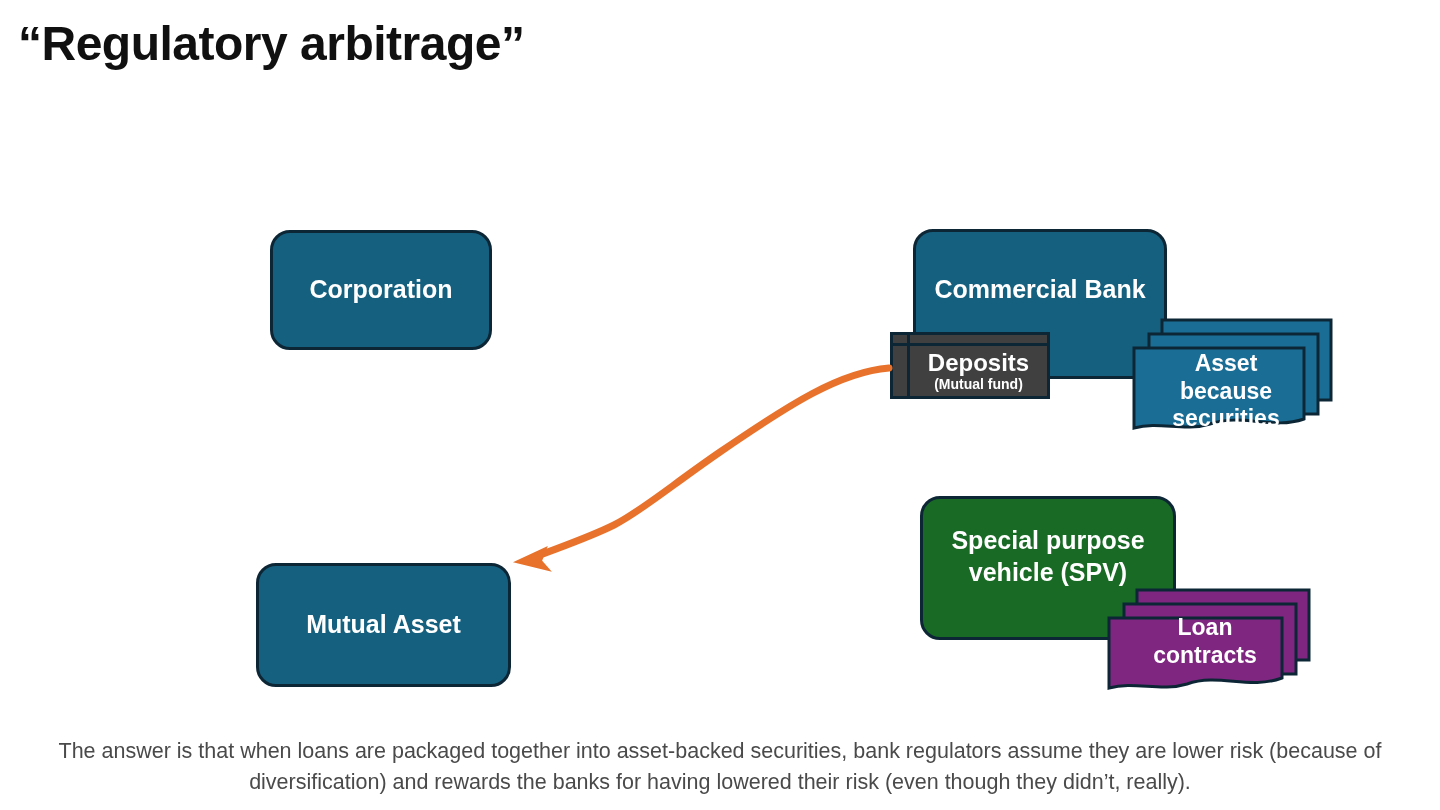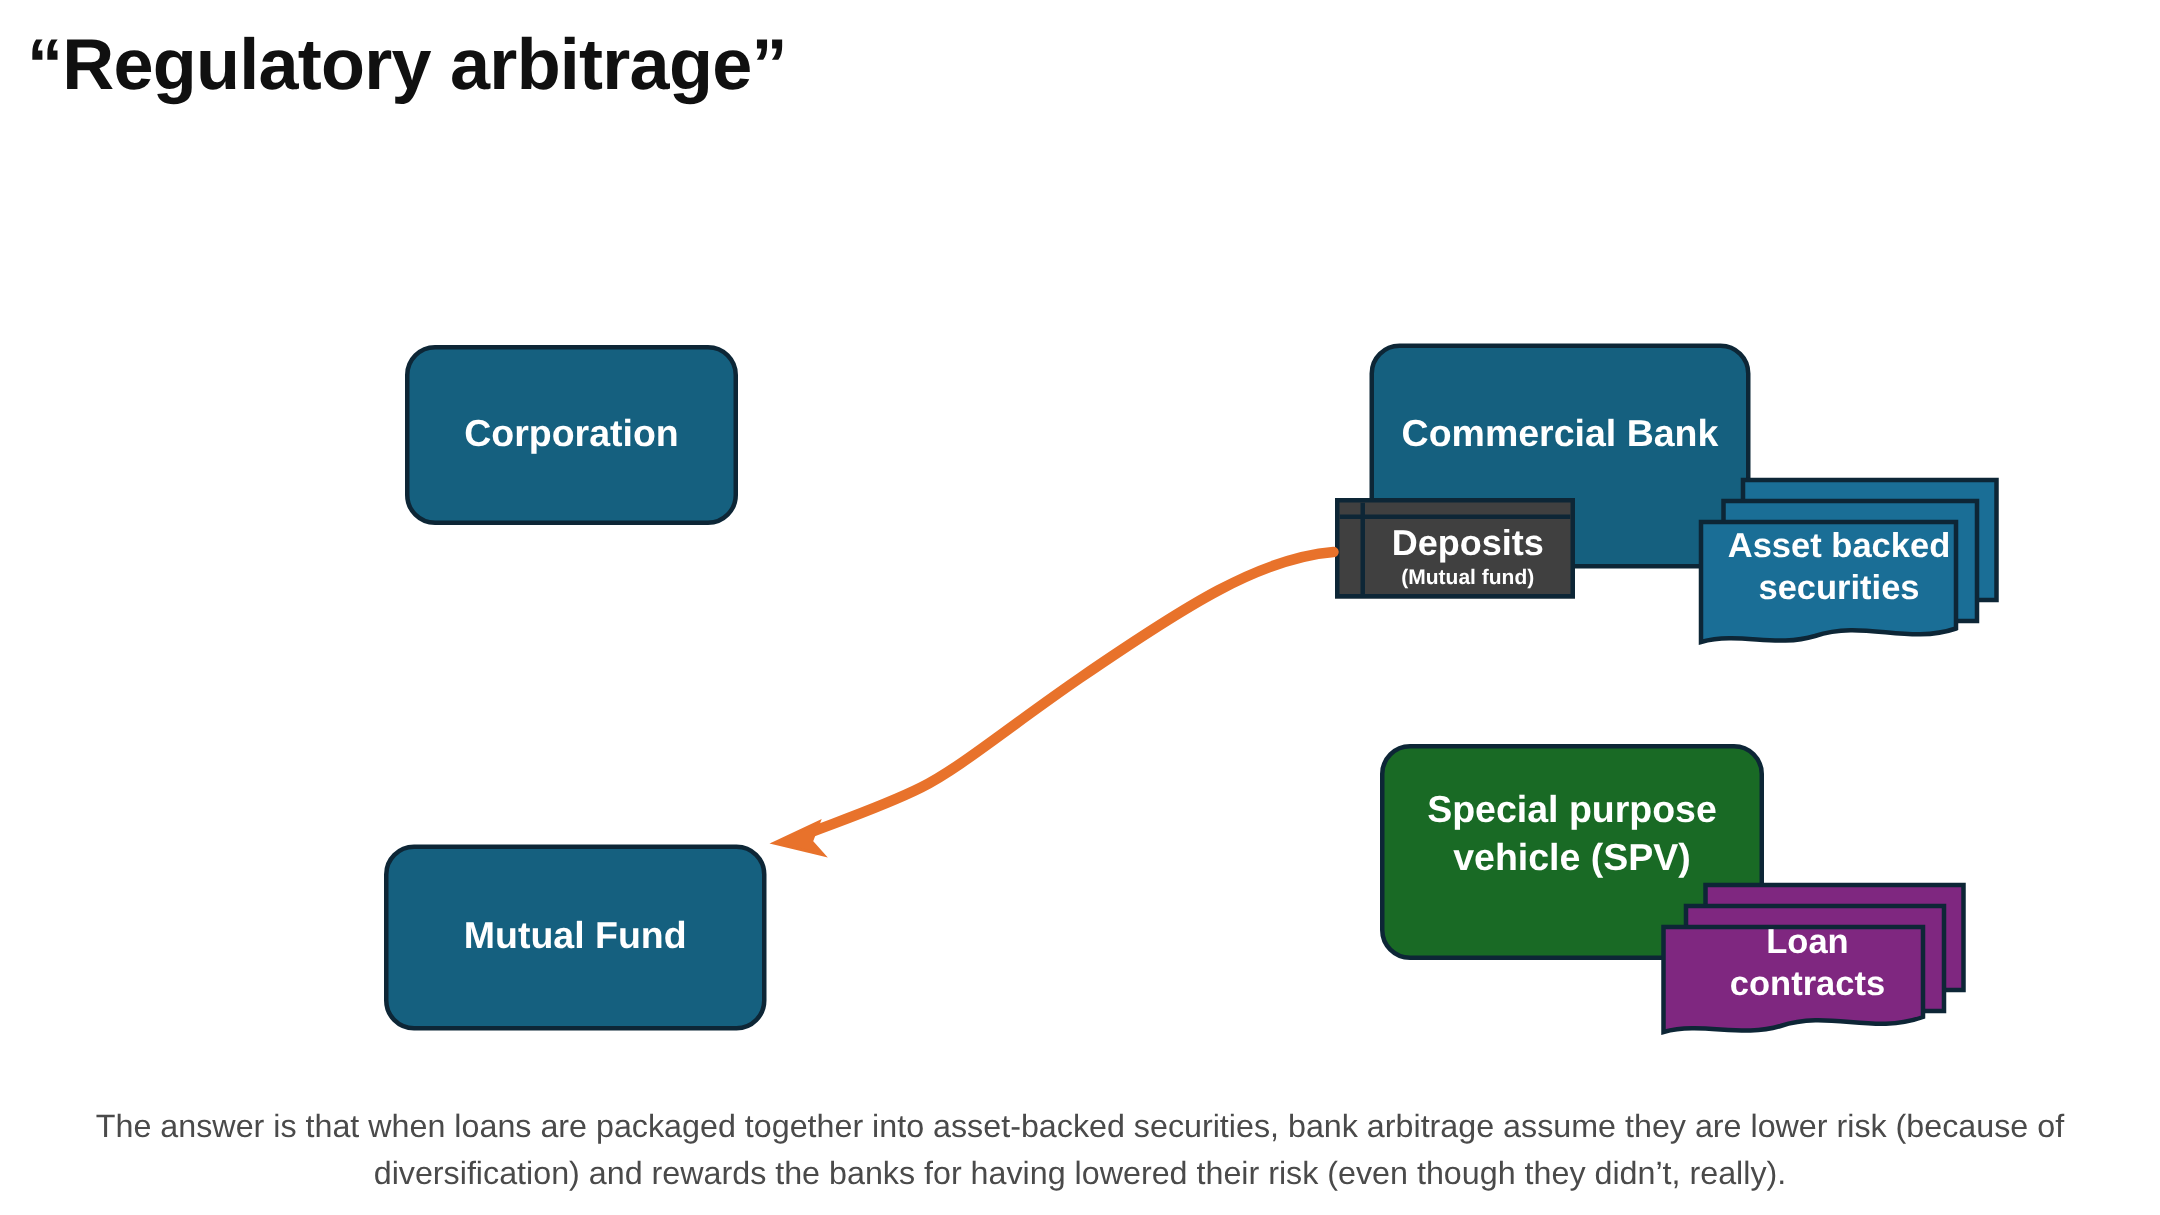--- a/index.html
+++ b/index.html
@@ -154,41 +154,41 @@
 
 <div id="slide-title">“Regulatory arbitrage”</div>
 
 <div id="diagram">
 
   <div id="box-corporation" class="node-box teal">
     <span>Corporation</span>
   </div>
 
   <div id="box-mutual-fund" class="node-box teal">
-    <span>Mutual Fund</span>
+    <span>Mutual Asset</span>
   </div>
 
   <div id="box-commercial-bank" class="node-box teal">
     <span>Commercial Bank</span>
   </div>
 
   <div id="box-spv" class="node-box green">
     <span style="white-space:pre-line">Special purpose
 vehicle (SPV)</span>
   </div>
 
   <div id="stack-abs" class="doc-stack">
     <svg width="202" height="118" viewBox="0 0 202 118">
       <path d="M30 2 L199 2 L199 82 L30 82 Z" fill="#1A6E96" stroke="#0d2636" stroke-width="3"></path>
       <path d="M17 16 L186 16 L186 96 L17 96 Z" fill="#1A6E96" stroke="#0d2636" stroke-width="3"></path>
       <path d="M2 30 L172 30 L172 101
                C 140 112, 110 95, 78 106
                C 52 114, 28 103, 2 110 Z" fill="#1A6E96" stroke="#0d2636" stroke-width="3"></path>
     </svg>
-    <div class="stack-label">Asset backed
+    <div class="stack-label">Asset because
 securities</div>
   </div>
 
   <div id="box-deposits">
     <div class="tbl-header-rule"></div>
     <div class="tbl-col-rule"></div>
     <div class="dep-text">
       <span class="dep-main">Deposits</span>
       <span class="dep-sub">(Mutual fund)</span>
     </div>
@@ -209,13 +209,13 @@
   <svg id="flow-arrow" viewBox="0 0 1440 730">
     <path d="M889 368
              C 840 372, 790 404, 720 452
              C 672 485, 640 512, 614 525
              C 590 537, 566 545, 532 558" fill="none" stroke="#E8722B" stroke-width="7" stroke-linecap="round"></path>
     <path d="M516 562 L546 548 L541 561 L549 570 Z" fill="#E8722B" stroke="#E8722B" stroke-width="2"></path>
   </svg>
 
 </div>
 
-<div id="caption">The answer is that when loans are packaged together into asset-backed securities, bank arbitrage assume they are lower risk (because of diversification) and rewards the banks for having lowered their risk (even though they didn’t, really).</div>
+<div id="caption">The answer is that when loans are packaged together into asset-backed securities, bank regulators assume they are lower risk (because of diversification) and rewards the banks for having lowered their risk (even though they didn’t, really).</div>
 
 </body></html>

